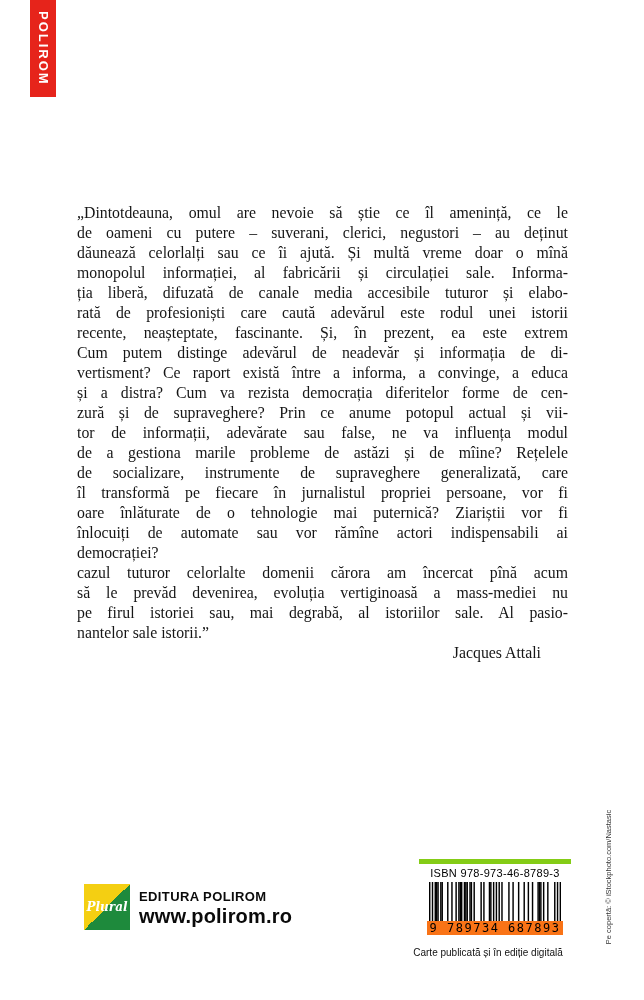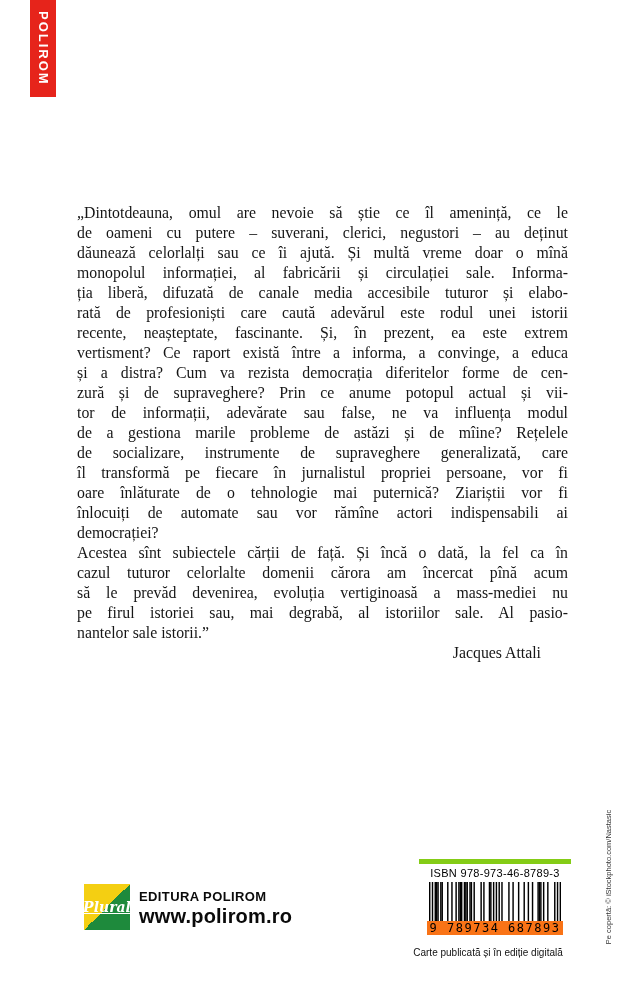--- a/index.html
+++ b/index.html
@@ -26,21 +26,21 @@
   .qline{text-align:justify;text-align-last:justify;}
   .qline.qend{text-align-last:left;}
   .sig{text-align:right;padding-right:27px;}
   
   .plural{
     position:absolute;left:84px;top:884px;width:46px;height:46px;
     display:flex;align-items:center;justify-content:center;
   }
   .plural span{
     color:#fff;font-style:italic;font-weight:bold;
-    font-family:"DejaVu Serif",serif;font-size:14px;text-decoration:underline;
+    font-family:"DejaVu Serif",serif;font-size:12px;
   }
   .pub-text{
     position:absolute;left:139px;top:889px;
     font-family:"Liberation Sans",sans-serif;color:#0a0a0a;
   }
   .editura{font-weight:bold;font-size:13px;letter-spacing:0.4px;}
   .site{font-weight:bold;font-size:20px;margin-top:1px;letter-spacing:0.2px;}
   
   .barcode-block{
     position:absolute;left:419px;top:859px;width:152px;
@@ -75,31 +75,31 @@
 
   <div class="quote">
     <div>
         <div class="qline">„Dintotdeauna, omul are nevoie să știe ce îl amenință, ce le</div>
         <div class="qline">de oameni cu putere – suverani, clerici, negustori – au deținut</div>
         <div class="qline">dăunează celorlalți sau ce îi ajută. Și multă vreme doar o mînă</div>
         <div class="qline">monopolul informației, al fabricării și circulației sale. Informa-</div>
         <div class="qline">ția liberă, difuzată de canale media accesibile tuturor și elabo-</div>
         <div class="qline">rată de profesioniști care caută adevărul este rodul unei istorii</div>
         <div class="qline">recente, neașteptate, fascinante. Și, în prezent, ea este extrem</div>
+        <div class="qline">Cum putem distinge adevărul de neadevăr și informația de di-</div>
         <div class="qline">vertisment? Ce raport există între a informa, a convinge, a educa</div>
         <div class="qline">și a distra? Cum va rezista democrația diferitelor forme de cen-</div>
         <div class="qline">zură și de supraveghere? Prin ce anume potopul actual și vii-</div>
         <div class="qline">tor de informații, adevărate sau false, ne va influența modul</div>
         <div class="qline">de a gestiona marile probleme de astăzi și de mîine? Rețelele</div>
         <div class="qline">de socializare, instrumente de supraveghere generalizată, care</div>
         <div class="qline">îl transformă pe fiecare în jurnalistul propriei persoane, vor fi</div>
         <div class="qline">oare înlăturate de o tehnologie mai puternică? Ziariștii vor fi</div>
         <div class="qline">înlocuiți de automate sau vor rămîne actori indispensabili ai</div>
         <div class="qline qend">democrației?</div>
-        <div class="qline">Acestea sînt subiectele cărții de față. Și încă o dată, la fel ca în</div>
         <div class="qline">cazul tuturor celorlalte domenii cărora am încercat pînă acum</div>
         <div class="qline">să le prevăd devenirea, evoluția vertiginoasă a mass-mediei nu</div>
         <div class="qline">pe firul istoriei sau, mai degrabă, al istoriilor sale. Al pasio-</div>
         <div class="qline qend">nantelor sale istorii.”</div>
       </div>
     <div class="sig">Jacques Attali</div>
   </div>
 
   <div class="plural" style="background: linear-gradient(135deg, rgb(244, 207, 18) 50%, rgb(30, 138, 60) 50%);">
     <span>Plural</span>

